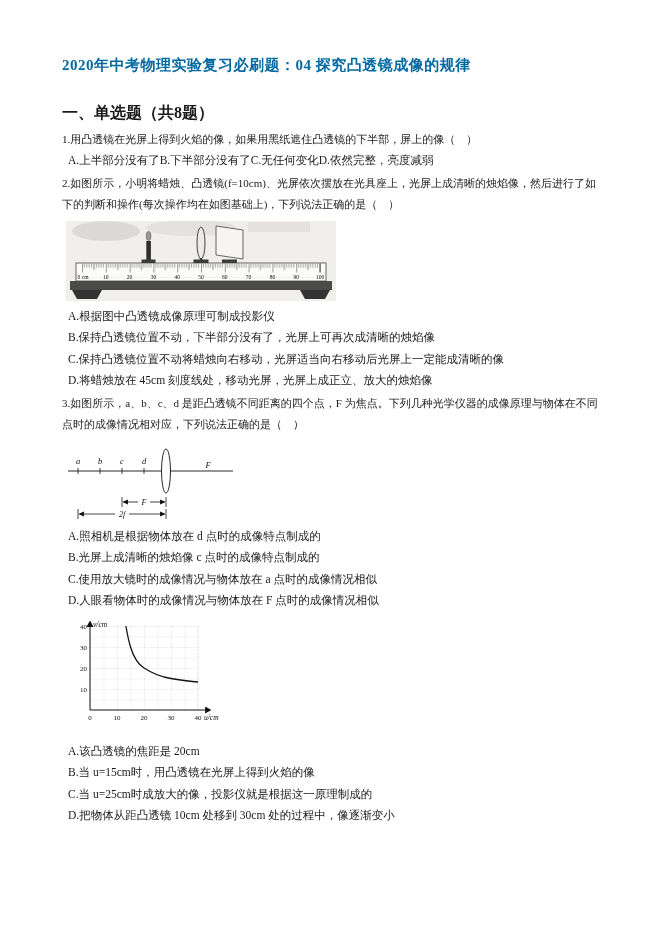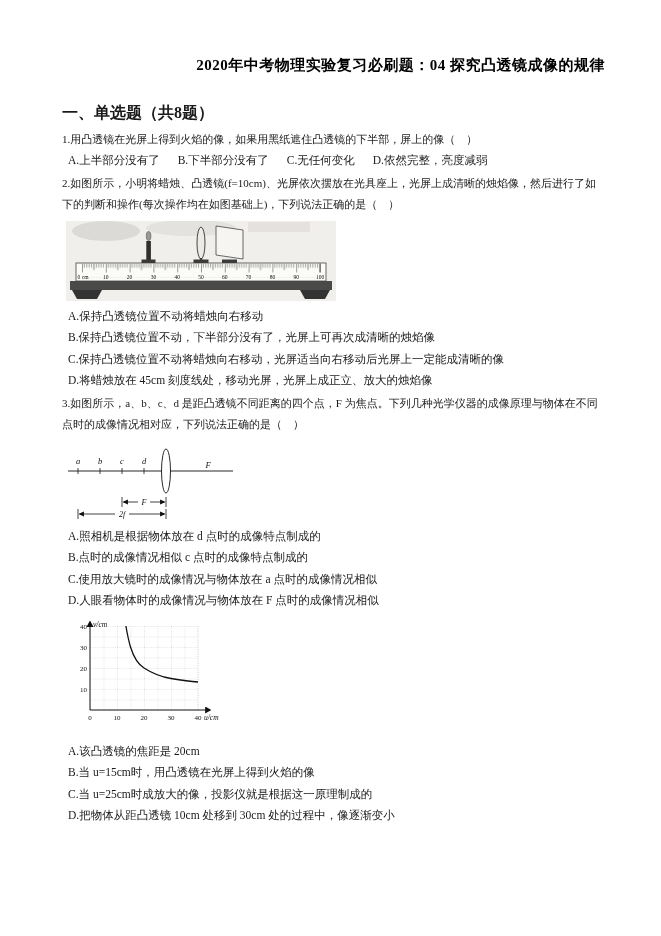--- a/index.html
+++ b/index.html
@@ -4,27 +4,27 @@
 <style>
   * { margin:0; padding:0; box-sizing:border-box; }
   html,body { background:#ffffff; }
   body {
     width:661px; height:936px; margin:0 auto; overflow:hidden;
     font-family:"Liberation Serif","DejaVu Serif",serif;
     color:#1a1a1a;
   }
   .page { width:661px; height:936px; background:#fff; padding:56px 56px 0 62px; }
   .doc-title {
-    color:#000000; font-size:15px; font-weight:bold; text-align:right;
+    color:#0369a1; font-size:15px; font-weight:bold; text-align:left;
     letter-spacing:0.5px; margin-bottom:28px; white-space:nowrap;
   }
   .section-header { font-size:16px; font-weight:bold; margin-bottom:5px; }
   .stem { font-size:11px; line-height:21px; }
   .opt { font-size:11.5px; line-height:21.5px; padding-left:6px; }
-  .opts-inline { display:flex; gap:18px; font-size:11.5px; line-height:21.5px; padding-left:6px; }
+  .opts-inline { display:flex; font-size:11.5px; line-height:21.5px; padding-left:6px; }
   .question { margin-bottom:1px; }
   .figure { margin:6px 0 5px 4px; line-height:0; }
   svg text { font-family:"Liberation Serif","DejaVu Serif",serif; }
   .num { font-family:"DejaVu Sans","Liberation Sans",sans-serif; }
 </style>
 </head>
 <body>
 
 <div class="page">
 
@@ -103,21 +103,21 @@
             <text x="158.8" y="58">60</text>
             <text x="182.6" y="58">70</text>
             <text x="206.4" y="58">80</text>
             <text x="230.2" y="58">90</text>
             <text x="254" y="58">100</text>
           </g>
         </g>
       </svg>
     </div>
 
-    <div class="opt">A.保持凸透镜位置不动将蜡烛向右移动</div>
+    <div class="opt">A.根据图中凸透镜成像原理可制成投影仪</div>
     <div class="opt">B.保持凸透镜位置不动，下半部分没有了，光屏上可再次成清晰的烛焰像</div>
     <div class="opt">C.保持凸透镜位置不动将蜡烛向右移动，光屏适当向右移动后光屏上一定能成清晰的像</div>
     <div class="opt">D.将蜡烛放在 45cm 刻度线处，移动光屏，光屏上成正立、放大的烛焰像</div>
   </div>
 
   <div class="question">
     <div class="stem">3.如图所示，a、b、c、d 是距凸透镜不同距离的四个点，F 为焦点。下列几种光学仪器的成像原理与物体在不同点时的成像情况相对应，下列说法正确的是（　）</div>
 
     <div class="figure">
       <svg width="170" height="80" viewBox="0 0 170 80">
@@ -158,21 +158,21 @@
           <line x1="12" y1="68" x2="12" y2="78" stroke="#111" stroke-width="0.8"></line>
           <line x1="100" y1="68" x2="100" y2="78" stroke="#111" stroke-width="0.8"></line>
           <line x1="13.5" y1="73" x2="49" y2="73" stroke="#111" stroke-width="0.8" marker-start="url(#ah)"></line>
           <line x1="63" y1="73" x2="98.5" y2="73" stroke="#111" stroke-width="0.8" marker-end="url(#ah)"></line>
           <text x="56" y="76" font-size="8" font-style="italic" fill="#111" text-anchor="middle">2f</text>
         </g>
       </svg>
     </div>
 
     <div class="opt">A.照相机是根据物体放在 d 点时的成像特点制成的</div>
-    <div class="opt">B.点时的成像情况相似 c 点时的成像特点制成的</div>
+    <div class="opt">B.光屏上成清晰的烛焰像 c 点时的成像特点制成的</div>
     <div class="opt">C.使用放大镜时的成像情况与物体放在 a 点时的成像情况相似</div>
     <div class="opt">D.人眼看物体时的成像情况与物体放在 F 点时的成像情况相似</div>
   </div>
 
   <div class="question">
 
     <div class="figure">
       <svg width="156" height="118" viewBox="0 0 156 118">
         <defs>
           <marker id="axArr" viewBox="0 0 10 10" refX="7" refY="5" markerWidth="7" markerHeight="7" orient="auto">

